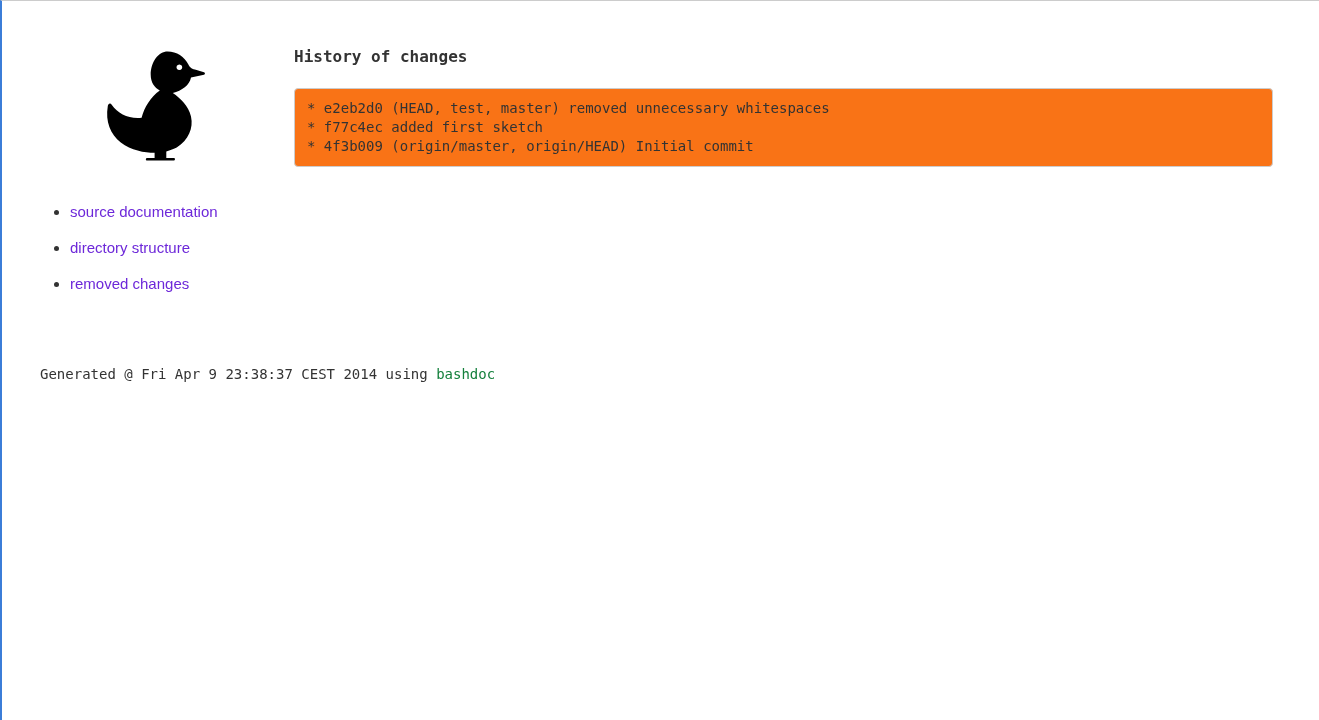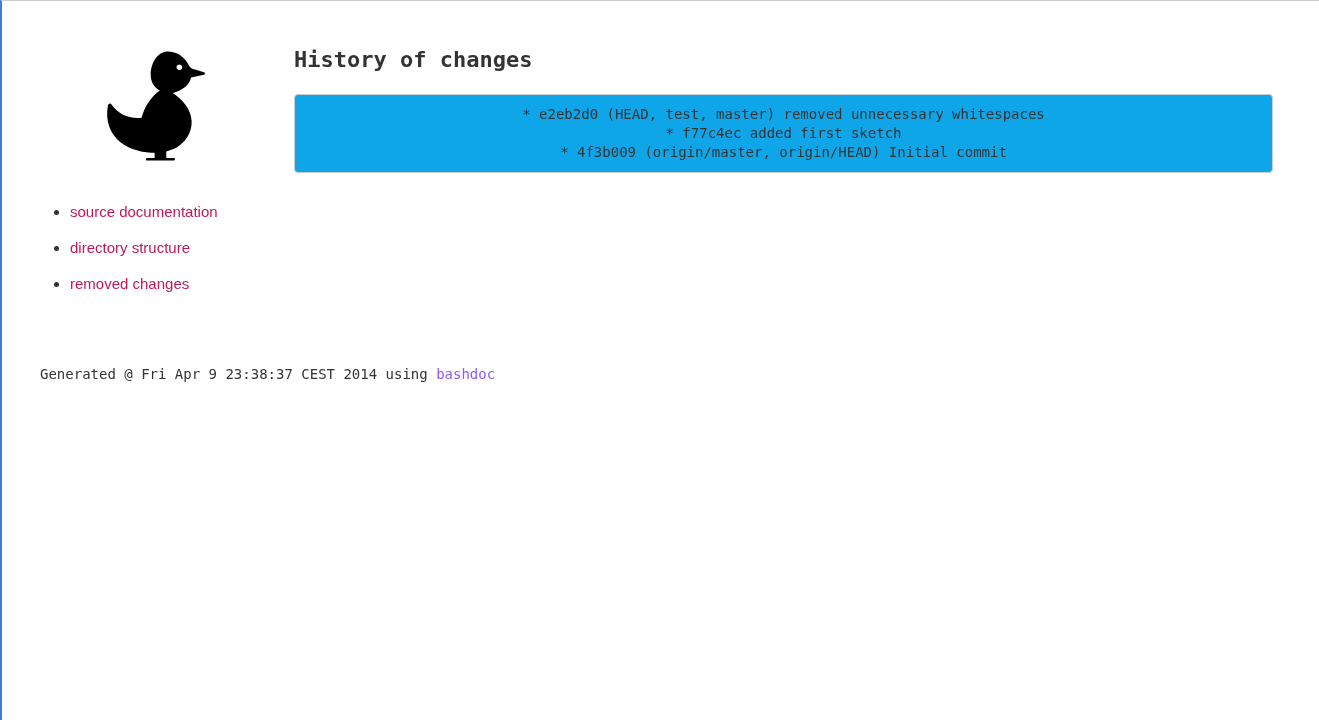--- a/index.html
+++ b/index.html
@@ -39,59 +39,58 @@
     list-style: disc;
     padding-left: 28px;
     margin: 0;
   }
   ul.nav li {
     margin: 0 0 18px 0;
     font-size: 15px;
     line-height: 1.2;
   }
   ul.nav li a {
-    color: #be185d;
+    color: #6d28d9;
     text-decoration: none;
   }
 
   .main {
     flex: 1;
     padding: 46px 46px 0 32px;
     box-sizing: border-box;
   }
   h2.title {
     font-family: "Menlo","Consolas","DejaVu Sans Mono",monospace;
     font-weight: bold;
-    font-size: 22px;
+    font-size: 16px;
     margin: 0 0 22px 0;
     color: #333;
   }
   pre.history {
     font-family: "Menlo","Consolas","DejaVu Sans Mono",monospace;
     font-size: 14px;
     line-height: 1.35;
-    background: #0ea5e9;
+    background: #f97316;
     border: 1px solid #ccc;
     border-radius: 4px;
     padding: 10px 12px;
     margin: 0;
     white-space: pre;
     color: #333;
-    text-align: center;
   }
   .footer {
     position: absolute;
     left: 40px;
     top: 366px;
     font-family: "Menlo","Consolas","DejaVu Sans Mono",monospace;
     font-size: 14px;
     color: #333;
   }
   .footer a {
-    color: #8b5cf6;
+    color: #15803d;
     text-decoration: none;
   }
 </style>
 </head>
 <body>
 
 <div class="page">
 
   <div class="sidebar">
     <div class="logo-wrap">

